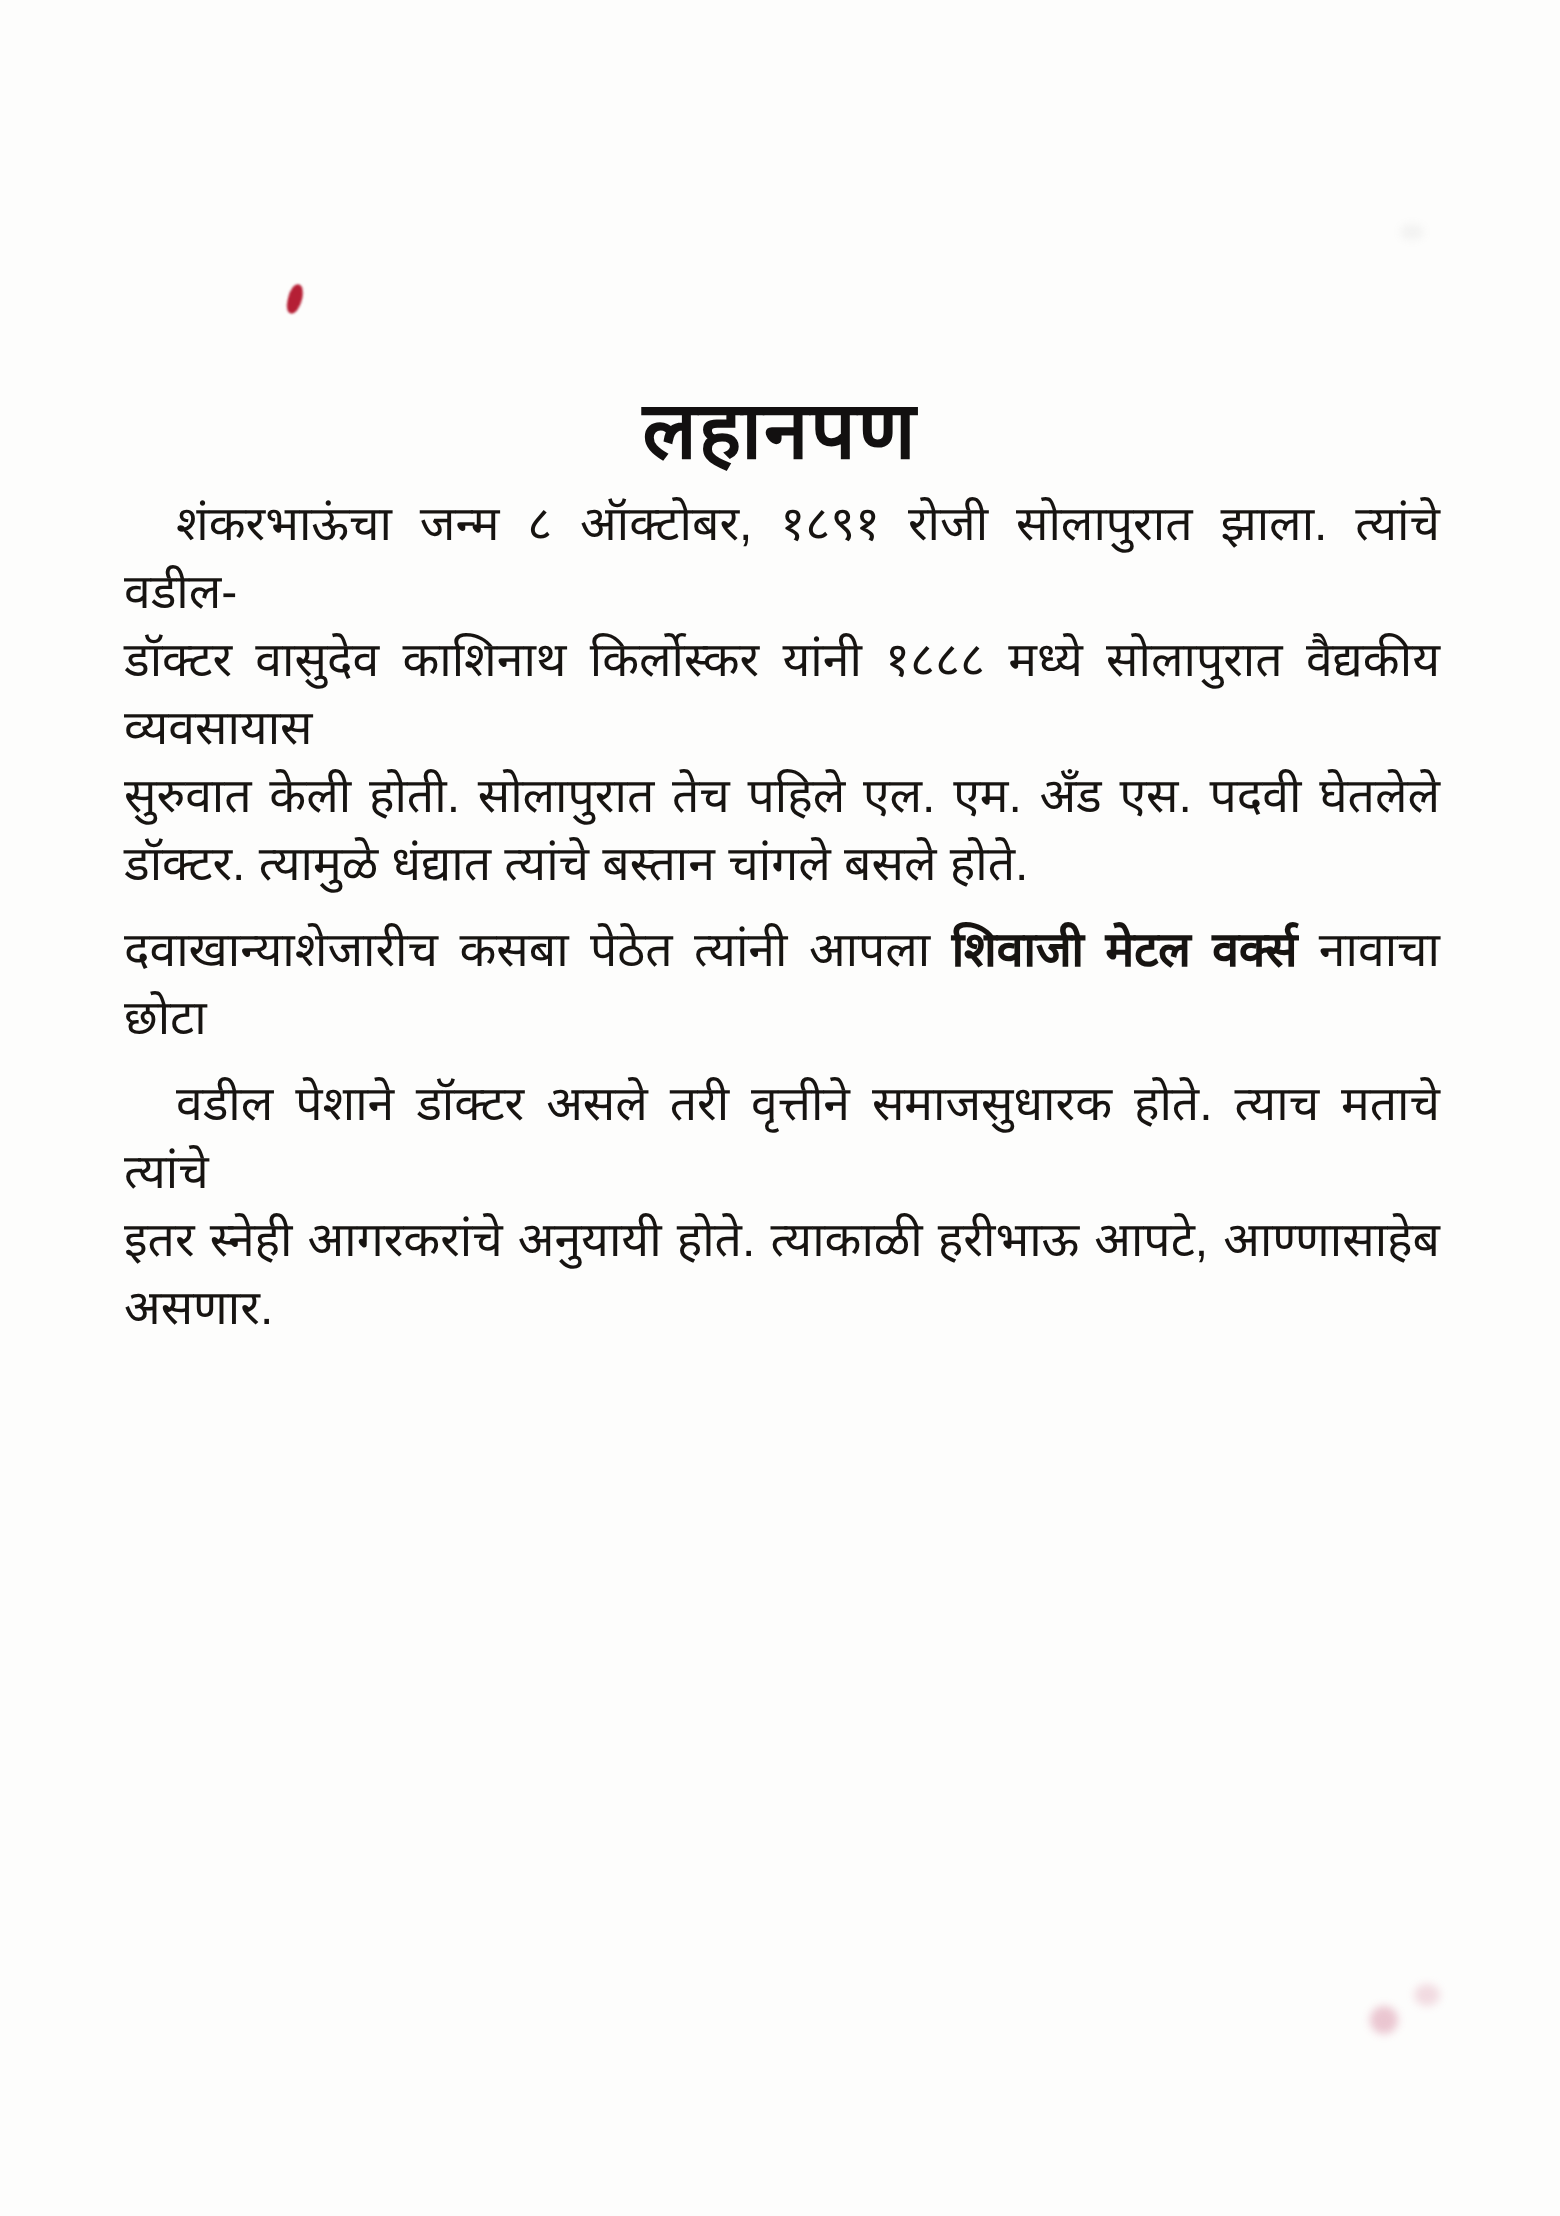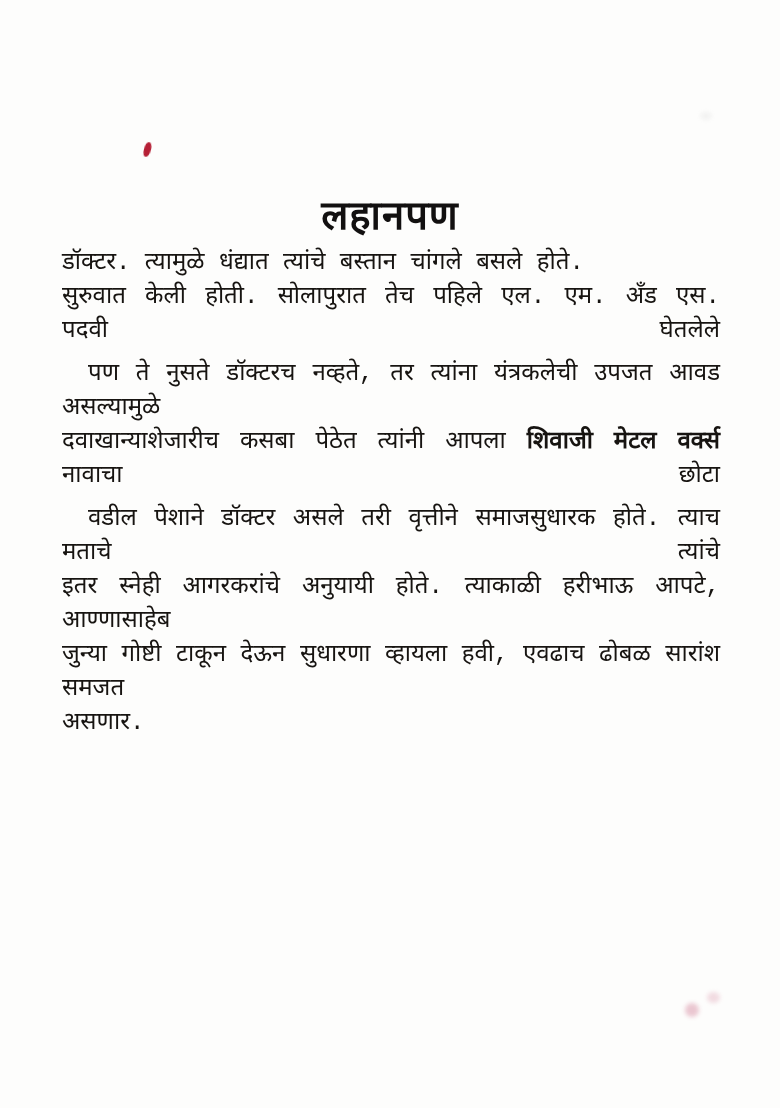--- a/index.html
+++ b/index.html
@@ -6,21 +6,21 @@
     margin: 0;
     padding: 0;
     background: #ffffff;
   }
   .page {
     position: relative;
     width: 780px;
     height: 1108px;
     background: #fdfdfc;
     overflow: hidden;
-    font-family: Liberation Mono, monospace;
+    font-family: Liberation Sans, sans-serif;
     color: #171411;
   }
   .chapter-title {
     position: absolute;
     top: 186px;
     left: 0;
     width: 100%;
     text-align: center;
     font-size: 40px;
     font-weight: 700;
@@ -77,30 +77,30 @@
 <body>
 
 <div class="page">
   <div class="red-mark" style="background: rgb(181, 31, 53);"></div>
   <div class="smudge smudge-c"></div>
 
   <div class="chapter-title">लहानपण</div>
 
   <div class="body-text" id="text-root">
       <div class="para">
+        <div class="line firstline"><span>शंकरभाऊंचा जन्म ८ ऑक्टोबर, १८९१ रोजी सोलापुरात झाला. त्यांचे वडील-</span></div>
+        <div class="line"><span>डॉक्टर वासुदेव काशिनाथ किर्लोस्कर यांनी १८८८ मध्ये सोलापुरात वैद्यकीय व्यवसायास</span></div>
+        <div class="line"><span>सुरुवात केली होती. सोलापुरात तेच पहिले एल. एम. अँड एस. पदवी घेतलेले</span></div>
         <div class="line endline"><span>डॉक्टर. त्यामुळे धंद्यात त्यांचे बस्तान चांगले बसले होते.</span></div>
-        <div class="line"><span>सुरुवात केली होती. सोलापुरात तेच पहिले एल. एम. अँड एस. पदवी घेतलेले</span></div>
       </div>
       <div class="para">
-        <div class="line firstline"><span>पण ते नुसते डॉक्टरच नव्हते, तर त्यांना यंत्रकलेची उपजत आवड असल्यामुळे</span></div>
         <div class="line"><span>दवाखान्याशेजारीच कसबा पेठेत त्यांनी आपला </span><span class="seg-bold">शिवाजी मेटल वर्क्स</span><span> नावाचा छोटा</span></div>
       </div>
       <div class="para">
         <div class="line firstline"><span>वडील पेशाने डॉक्टर असले तरी वृत्तीने समाजसुधारक होते. त्याच मताचे त्यांचे</span></div>
         <div class="line"><span>इतर स्नेही आगरकरांचे अनुयायी होते. त्याकाळी हरीभाऊ आपटे, आण्णासाहेब</span></div>
-        <div class="line"><span>जुन्या गोष्टी टाकून देऊन सुधारणा व्हायला हवी, एवढाच ढोबळ सारांश समजत</span></div>
         <div class="line endline"><span>असणार.</span></div>
       </div>
     </div>
 
   <div class="smudge smudge-a" style="background: rgb(212, 132, 156);"></div>
   <div class="smudge smudge-b" style="background: rgb(212, 132, 156);"></div>
 </div>
 
 </body></html>

